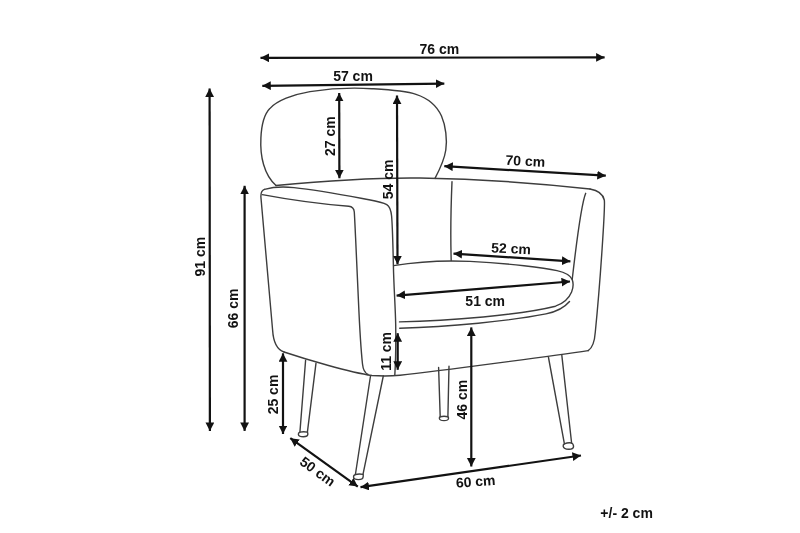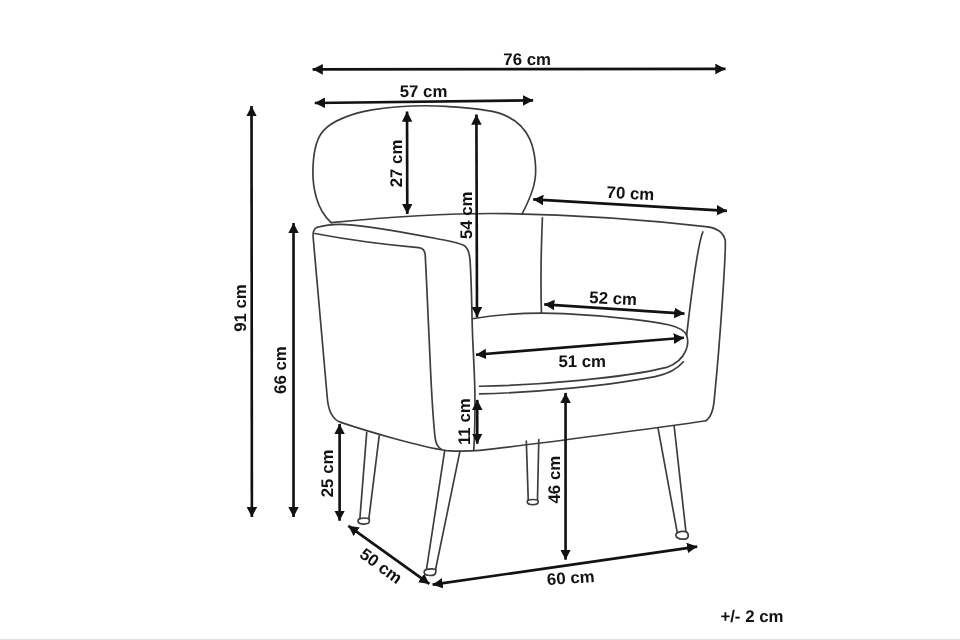--- a/index.html
+++ b/index.html
@@ -1,16 +1,16 @@
 <!DOCTYPE html>
 <html><head>
 <meta charset="utf-8">
 <style>
 html,body{margin:0;padding:0;background:#fff;}
-#stage{width:800px;height:533px;position:relative;background:#d946ef;overflow:hidden;text-align:center;}
+#stage{width:668px;height:533px;position:relative;background:#bef264;overflow:hidden;text-align:center;}
 svg{display:block;}
 text{font-family:"Liberation Sans",sans-serif;font-weight:bold;fill:#121212;}
 </style>
 </head>
 <body>
 
 <div id="stage">
 <svg width="800" height="533" viewBox="0 0 800 533">
 <defs>
 <marker id="ah" markerUnits="userSpaceOnUse" markerWidth="10" markerHeight="10" refX="8.5" refY="4.4" orient="auto">

